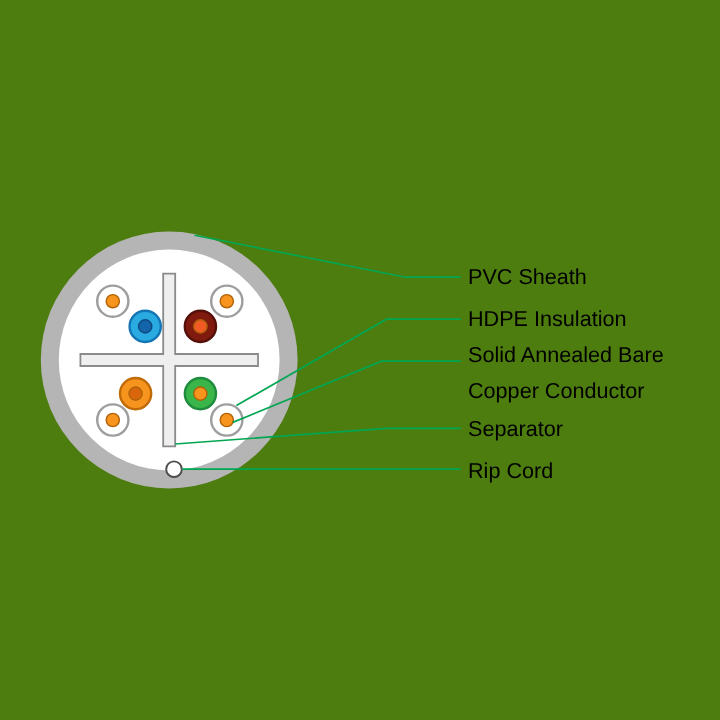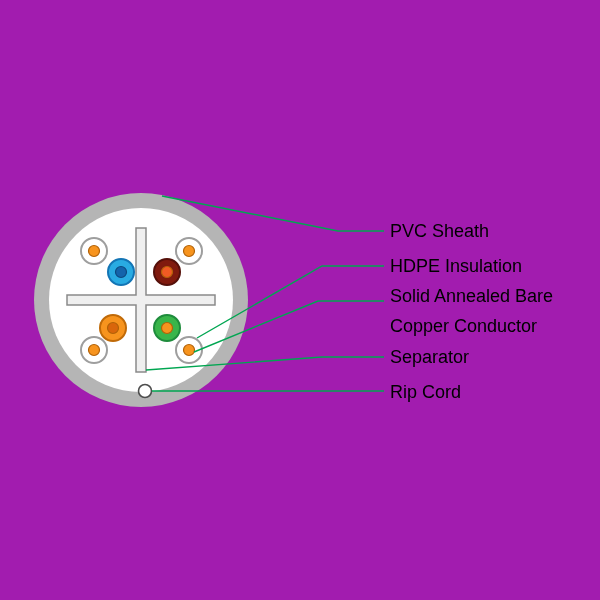--- a/index.html
+++ b/index.html
@@ -1,20 +1,20 @@
 <!DOCTYPE html>
 <html><head>
 <meta charset="utf-8">
 <style>
   html, body { margin: 0; padding: 0; background: #ffffff; }
   .canvas {
     position: relative;
     width: 600px;
     height: 600px;
-    background: #a21caf;
+    background: #4d7c0f;
     overflow: hidden;
   }
   svg { display: block; }
   .label {
     font-family: "Liberation Sans", sans-serif;
     font-size: 18px;
     fill: #000000;
   }
   .leader { fill: none; stroke-width: 1.4px; }
   .sheath-ring { stroke: none; }

